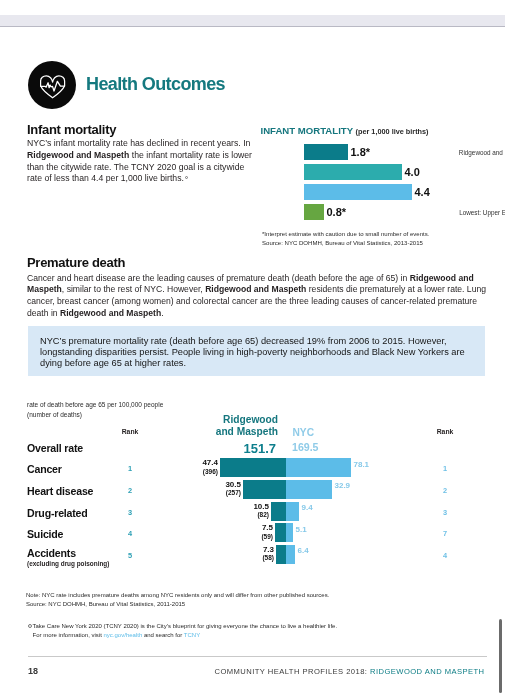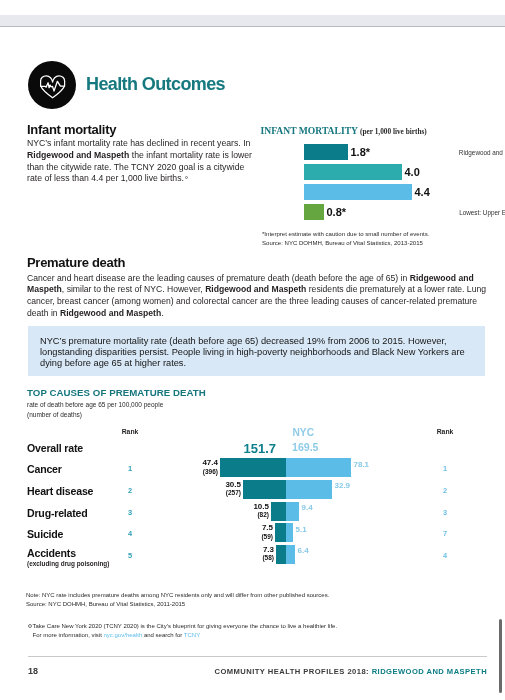--- a/index.html
+++ b/index.html
@@ -19,21 +19,21 @@
   .h2{font-size:13px;font-weight:bold;color:#111;letter-spacing:-0.3px;}
   .body{font-size:8.7px;color:#231f20;line-height:11.75px;}
   .body b{font-weight:bold;}
   .body sup{font-size:0;line-height:0;vertical-align:baseline;position:relative;display:inline-block;width:4px;height:4px;}
   .body sup::after{content:"";position:absolute;left:0.8px;top:-5.5px;width:1.5px;height:1.5px;border:0.55px solid #777;border-radius:50%;}
 
   .sec-infant-title{position:absolute;left:27px;top:122px;}
   .sec-infant-text{position:absolute;left:27px;top:138px;width:228px;}
 
   
-  .im-title{position:absolute;left:260.5px;top:124.5px;font-size:9.6px;font-weight:bold;color:#15767e;letter-spacing:0.0px;font-family:Liberation Serif, serif;}
+  .im-title{position:absolute;left:260.5px;top:124.5px;font-size:9.6px;font-weight:bold;color:#15767e;letter-spacing:0.0px;}
   .im-title .sub{font-size:7.3px;color:#2a2a2a;font-weight:bold;letter-spacing:0;}
   .im-chart{position:absolute;left:262px;top:144px;width:225px;margin-left:42px;}
   .im-row{position:relative;height:20px;}
   .im-bar{position:absolute;left:0;top:0;height:15.5px;}
   .im-val{position:absolute;top:2px;font-size:11px;font-weight:bold;color:#111;}
   .im-lab{position:absolute;right:0;top:5px;font-size:6.35px;color:#333;white-space:nowrap;}
   .im-foot{position:absolute;left:262px;top:229.5px;font-size:6.05px;color:#2a2a2a;line-height:9px;}
 
   
   .sec-pd-title{position:absolute;left:27px;top:254.5px;}
@@ -64,21 +64,21 @@
   .ov-l{position:absolute;font-size:13px;font-weight:bold;color:#0d7e8c;}
   .ov-r{position:absolute;font-size:10.6px;font-weight:bold;color:#8fcbe8;}
 
   
   .notes{position:absolute;left:26px;top:590.5px;font-size:6.0px;color:#2a2a2a;line-height:9.2px;}
   .fn{position:absolute;left:32.5px;top:622px;font-size:6.0px;color:#2a2a2a;line-height:8.6px;}
   .fn .mk{position:absolute;left:-5px;top:2px;width:2px;height:2px;border:0.55px solid #777;border-radius:50%;font-size:0;}
   .fn .lnk{color:#5cbce8;}
   .hr{position:absolute;left:27.5px;top:656px;width:459px;height:1px;background:#c9c9c9;}
   .pg{position:absolute;left:28px;top:666px;font-size:9px;font-weight:bold;color:#3a3a3a;}
-  .foot{position:absolute;left:214.5px;top:666.5px;font-size:7.6px;font-weight:bold;letter-spacing:0.45px;color:#3a3a3a;white-space:nowrap;}
+  .foot{position:absolute;left:214.5px;top:666.5px;font-size:7.6px;font-weight:normal;letter-spacing:0.45px;color:#3a3a3a;white-space:nowrap;}
   .foot .hl{color:#0b7c84;}
 </style>
 </head>
 <body>
 
 <div id="root">
   <div class="topband"></div>
   <div class="scrollthumb"></div>
 
   <div class="hdr">
@@ -119,22 +119,22 @@
     </div>
   <div class="im-foot">*Interpret estimate with caution due to small number of events.<br>Source: NYC DOHMH, Bureau of Vital Statistics, 2013-2015</div>
 
   <div class="h2 sec-pd-title">Premature death</div>
   <div class="body sec-pd-text">Cancer and heart disease are the leading causes of premature death (death before the age of 65) in <b>Ridgewood and Maspeth</b>, similar to the rest of NYC. However, <b>Ridgewood and Maspeth</b> residents die prematurely at a lower rate. Lung cancer, breast cancer (among women) and colorectal cancer are the three leading causes of cancer-related premature death in <b>Ridgewood and Maspeth</b>.</div>
 
   <div class="callout">
     <div class="callout-in">NYC’s premature mortality rate (death before age 65) decreased 19% from 2006 to 2015. However, longstanding disparities persist. People living in high-poverty neighborhoods and Black New Yorkers are dying before age 65 at higher rates.</div>
   </div>
 
-  <div class="tc-title">TOP CAUSES OF PREMATURE DEATH</div>
   <div class="tc-sub">rate of death before age 65 per 100,000 people<br>(number of deaths)</div>
+  <div class="tc-hdr-rm">Ridgewood<br>and Maspeth</div>
   <div class="tc-hdr-nyc">NYC</div>
   <div class="tc-hdr-rank1">Rank</div>
   <div class="tc-hdr-rank2">Rank</div>
   <div class="rows" id="tc-rows">
       <div class="row" style="top: 441px; height: 18px;">
         <div class="r-label" style="top:1px">Overall rate</div>
         <div class="ov-l" style="left:232px;top:0px;width:44px;text-align:right">151.7</div>
         <div class="ov-r" style="left:292px;top:0px">169.5</div>
       </div>
       <div class="row" style="top: 458px; height: 19px;">

